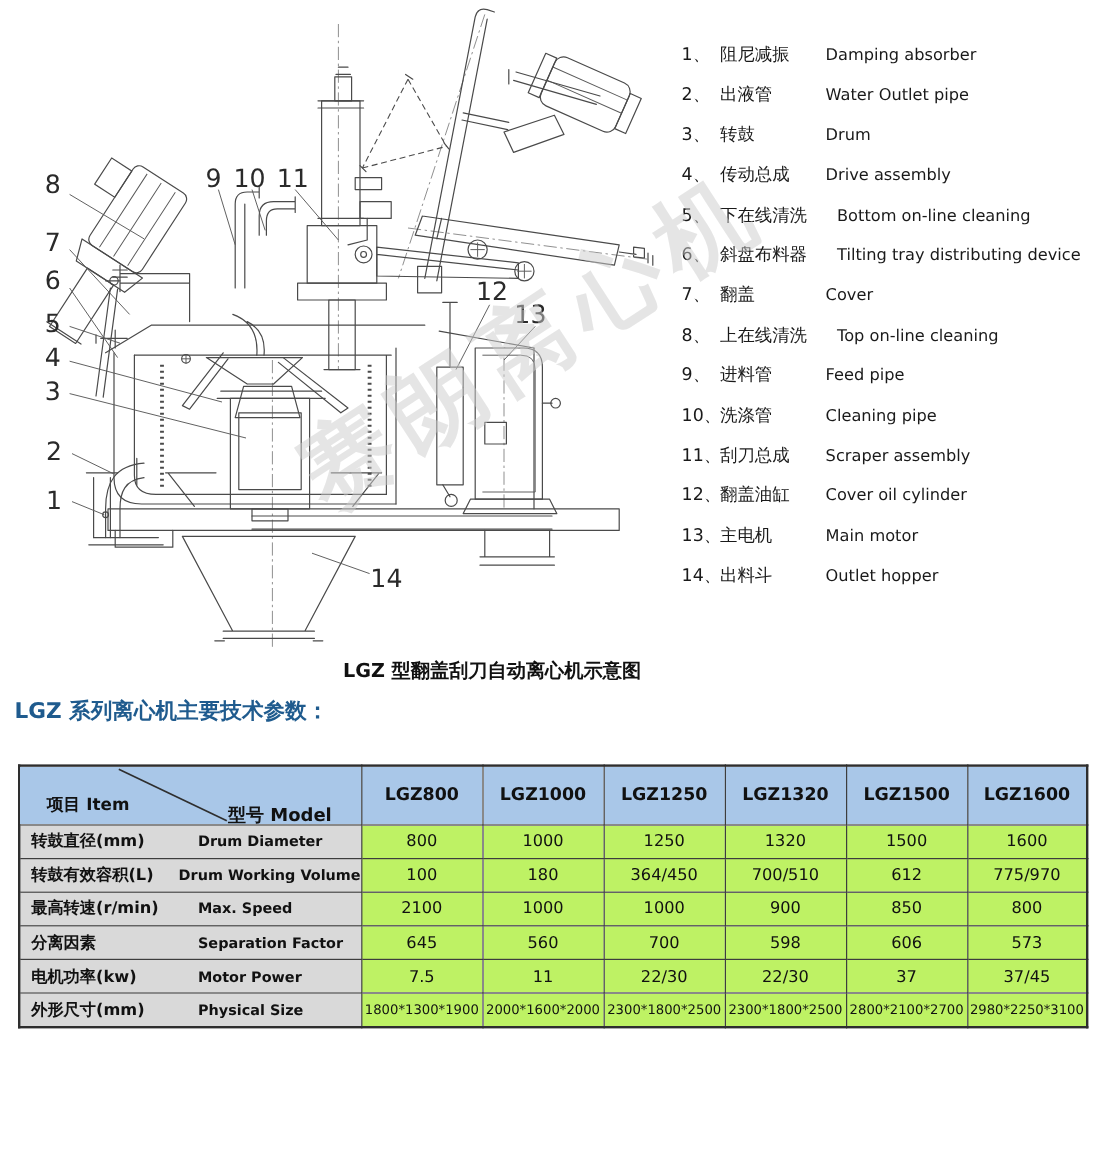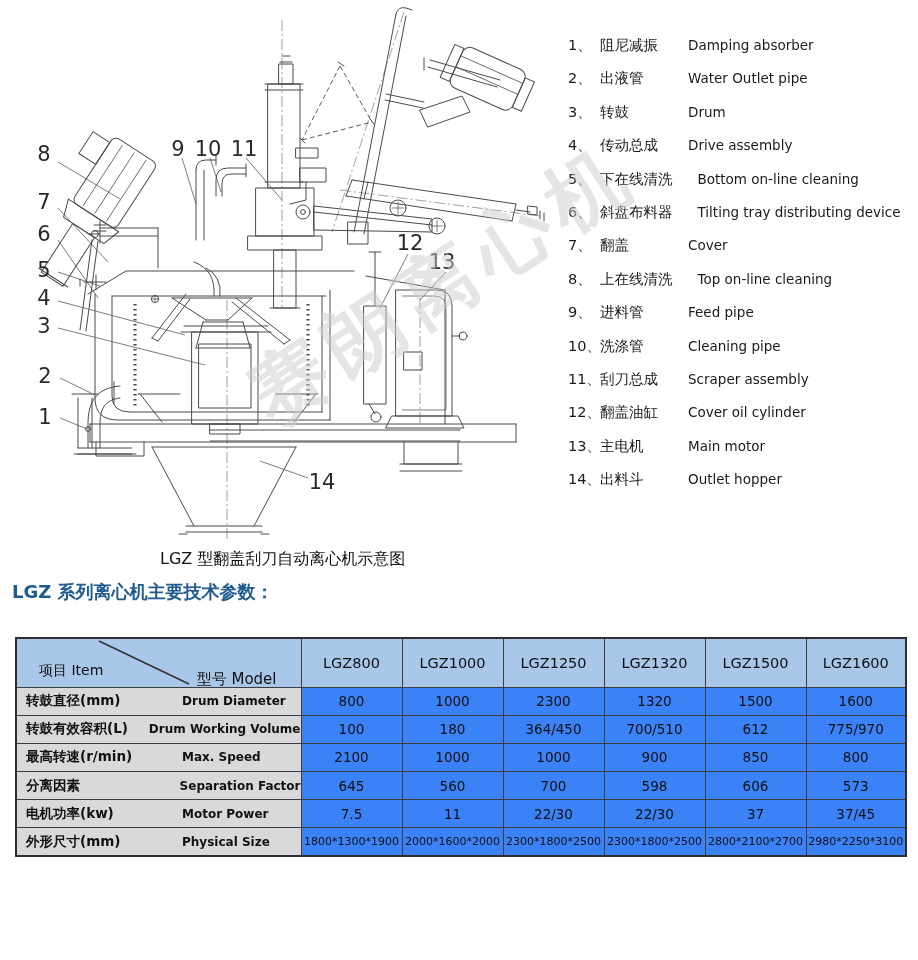--- a/index.html
+++ b/index.html
@@ -10,52 +10,52 @@
   #diagram { position:absolute; left:0; top:0; width:560px; height:548px; }
   .wm { position:absolute; left:258px; top:352px; font-size:78px; font-weight:bold;
         letter-spacing:10px; color:#cccccc; opacity:.5; white-space:nowrap;
         transform:rotate(-33deg); transform-origin:0 50%; z-index:2; pointer-events:none; }
   svg .ln { stroke:#4a4a4a; stroke-width:1; fill:none; stroke-linecap:round; stroke-linejoin:round; }
   svg .thin { stroke:#5a5a5a; stroke-width:.8; fill:none; }
   svg .cl { stroke:#8a8a8a; stroke-width:.8; fill:none; stroke-dasharray:11 3 2 3; }
   svg .dsh { stroke:#4a4a4a; stroke-width:.9; fill:none; stroke-dasharray:5 3; }
   svg .dot { stroke:#4a4a4a; stroke-width:3.2; fill:none; stroke-dasharray:1.6 3.4; }
   svg .callout { font-size:21px; fill:#2a2a2a; text-anchor:middle; }
-  .caption { position:absolute; left:160px; top:549px; width:500px; text-align:left;
-             font-size:16px; font-weight:normal; color:#111; }
+  .caption { position:absolute; left:160px; top:549px; width:500px; text-align:center;
+             font-size:16px; font-weight:bold; color:#111; }
 
   
   #legend { position:absolute; left:568px; top:36px; width:348px; }
   .lg-item { display:flex; align-items:baseline; height:33.4px; color:#1a1a1a; }
   .lg-num { width:32px; font-size:14.5px; }
   .lg-cn  { min-width:88px; font-size:14.5px; padding-right:25px; }
   .lg-en  { font-size:13.5px; }
 
   
   #sec-heading { position:absolute; left:12px; top:580px; font-size:18px; font-weight:bold;
                  color:#1f5b8e; }
 
   
   #spec-table { position:absolute; left:15px; top:637px; width:890px; border-collapse:collapse;
                 table-layout:fixed; }
   #spec-table td, #spec-table th { border:1px solid #3d3d3d; text-align:center; vertical-align:middle;
                 color:#111; overflow:hidden; }
   #spec-table { border:2px solid #2e2e2e; }
-  .hd-row th { background:#a9c7e8; height:49px; font-size:14.5px; font-weight:normal;
+  .hd-row th { background:#a9c7e8; height:49px; font-size:14.5px; font-weight:bold;
                border-bottom:2px solid #2e2e2e; }
   .hd-corner { position:relative; }
   .hd-corner svg { position:absolute; left:0; top:0; }
   .hd-item  { position:absolute; left:22px; bottom:7px; font-size:14px; }
   .hd-model { position:absolute; right:24px; top:8px; font-size:15px;margin-top:23px; }
   .d-row { height:28.2px; }
   .lbl { background:#d9d9d9; text-align:left !important; }
   .lbl-in { display:flex; align-items:center; }
-  .lbl-cn { width:165px; padding-left:9px; font-size:13.5px; font-weight:600; white-space:nowrap; }
+  .lbl-cn { width:148px; padding-left:9px; font-size:13.5px; font-weight:600; white-space:nowrap; }
   .lbl-en { flex:1; font-size:12px; font-weight:600; white-space:nowrap; }
-  .val { font-size:13.5px; background:#3b82f6; }
+  .val { font-size:13.5px; background:#bef264; }
   .sm .val { font-size:11px; letter-spacing:0; }
 </style>
 </head>
 <body>
 
 <div id="page">
 
   <div id="diagram">
     <svg width="560" height="548" viewBox="0 0 560 548">
 
@@ -298,21 +298,21 @@
     </tr>
     <tr class="d-row">
       <td class="lbl">
             <div class="lbl-in">
               <span class="lbl-cn">转鼓直径(mm)</span>
               <span class="lbl-en">Drum Diameter</span>
             </div>
           </td>
       <td class="val">800</td>
       <td class="val">1000</td>
-      <td class="val">2300</td>
+      <td class="val">1250</td>
       <td class="val">1320</td>
       <td class="val">1500</td>
       <td class="val">1600</td>
     </tr>
     <tr class="d-row">
       <td class="lbl">
             <div class="lbl-in">
               <span class="lbl-cn">转鼓有效容积(L)</span>
               <span class="lbl-en">Drum Working Volume</span>
             </div>

